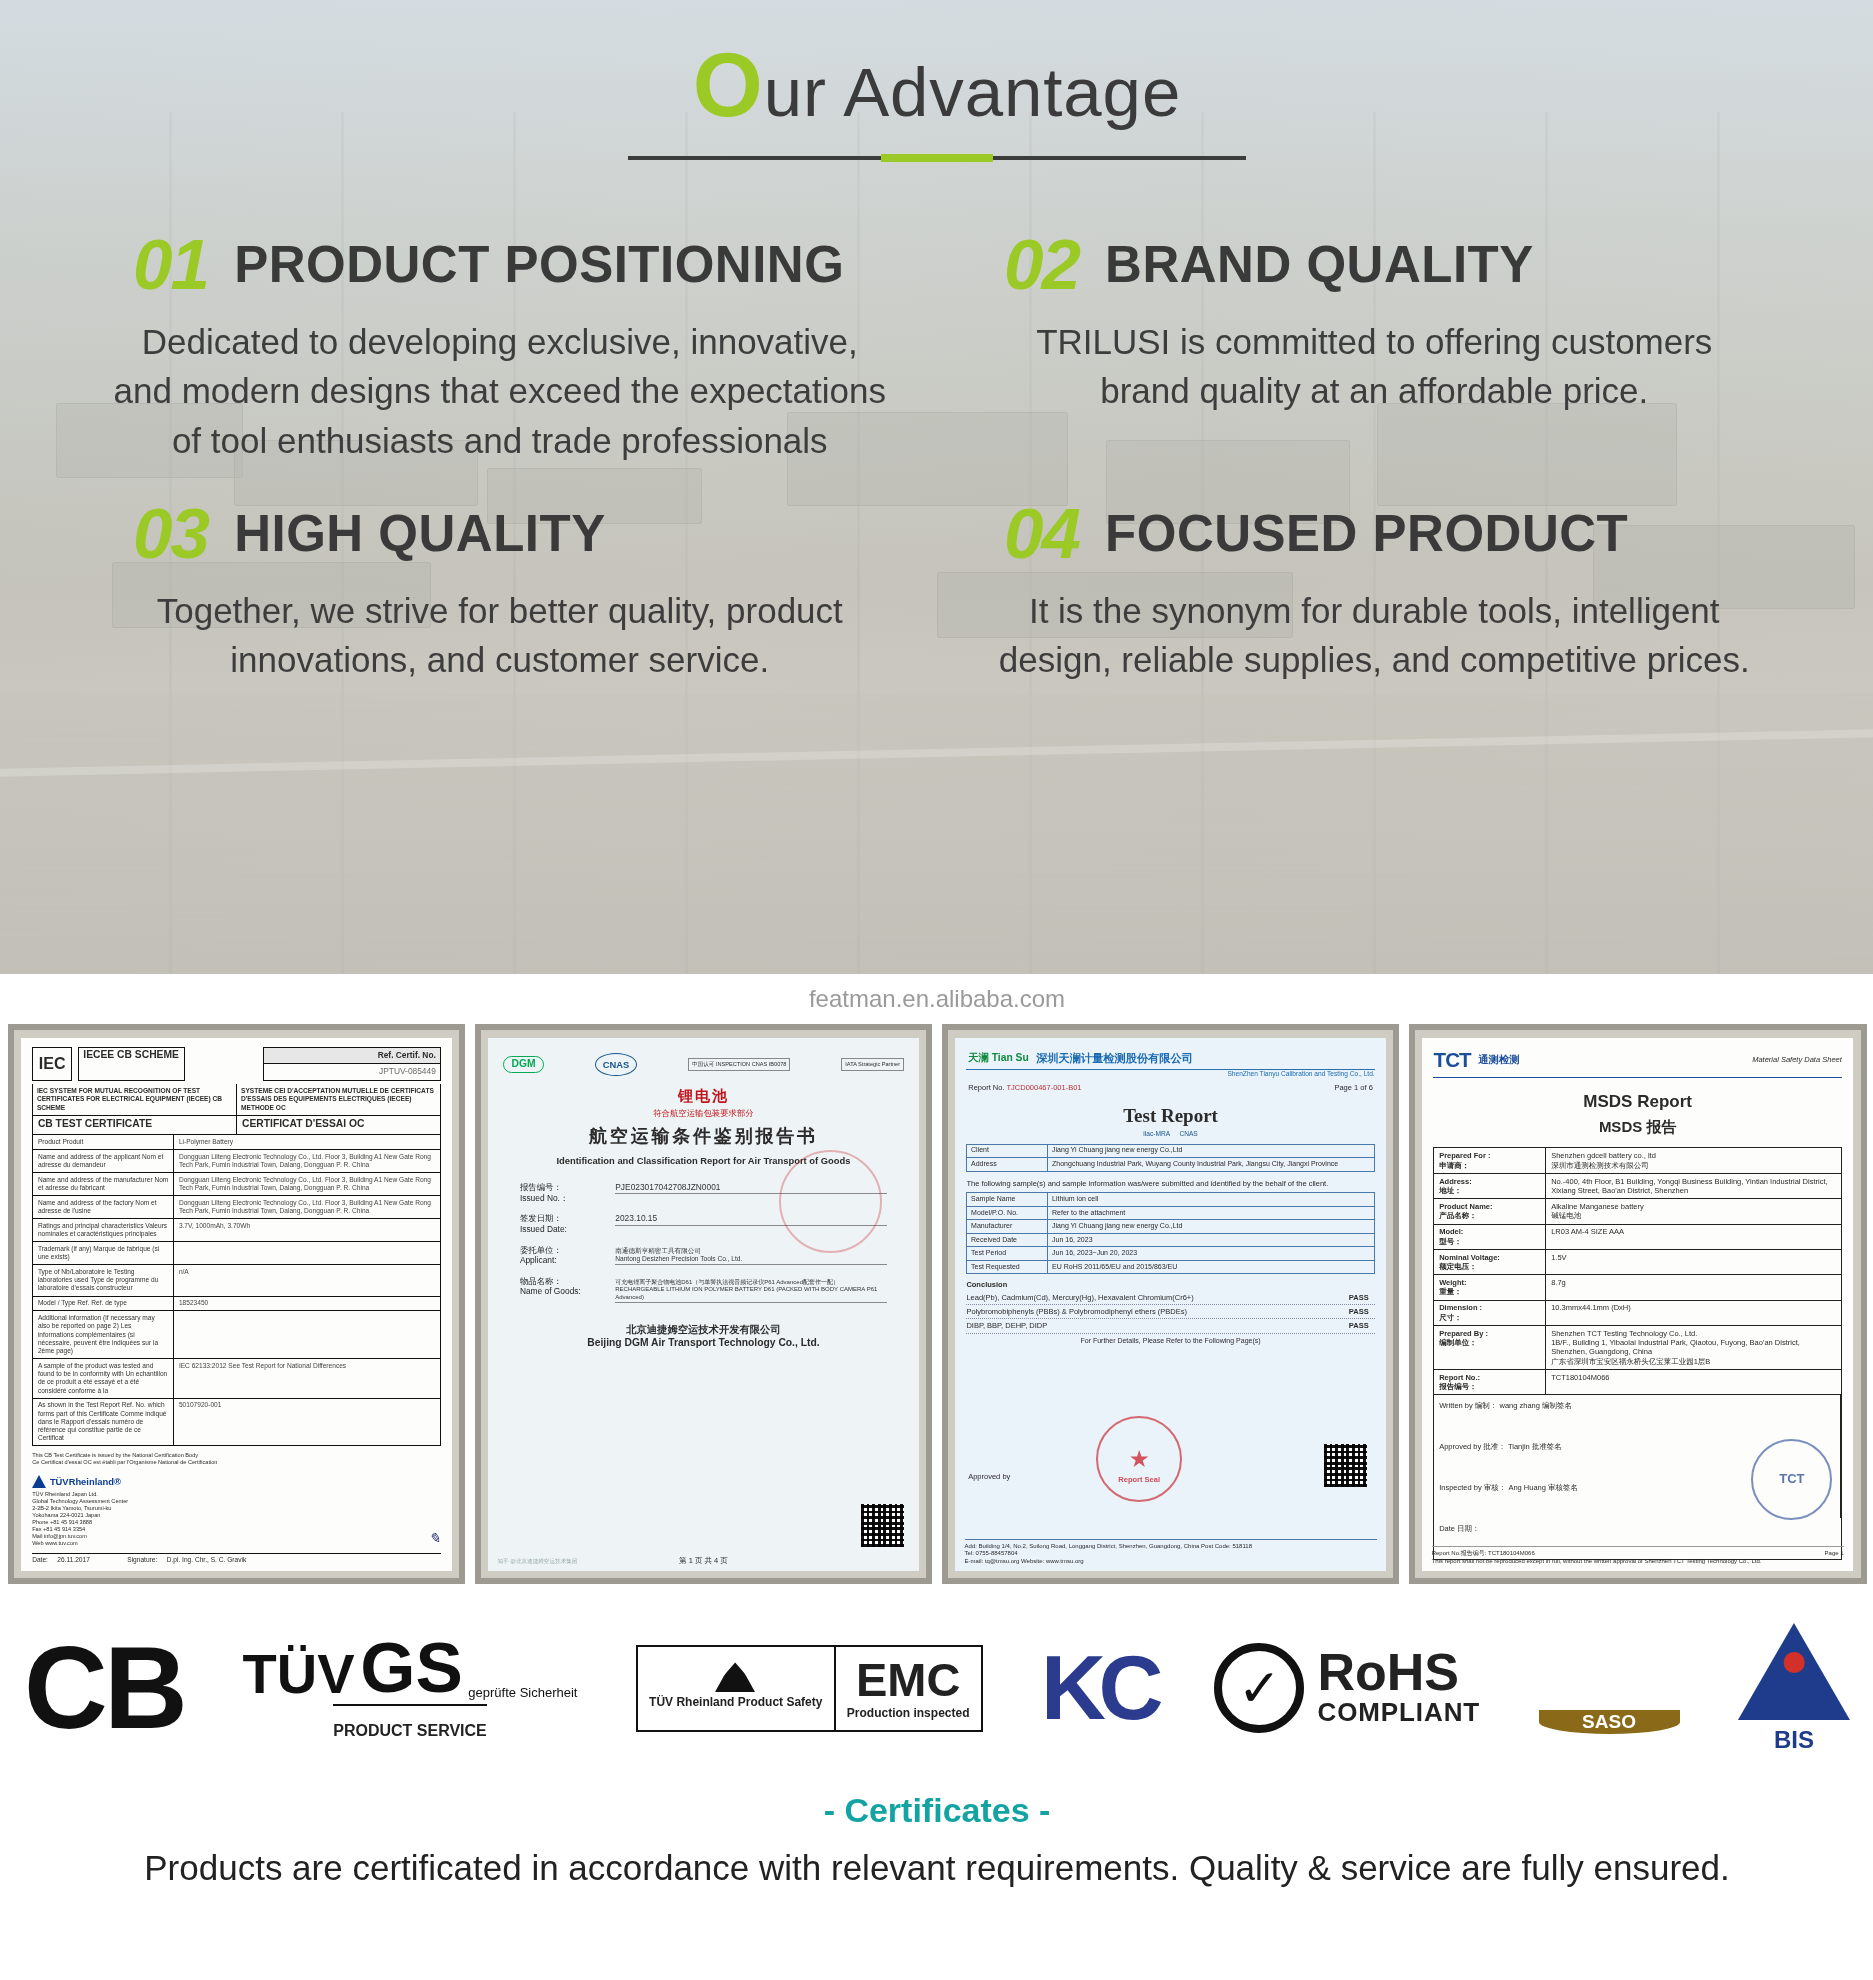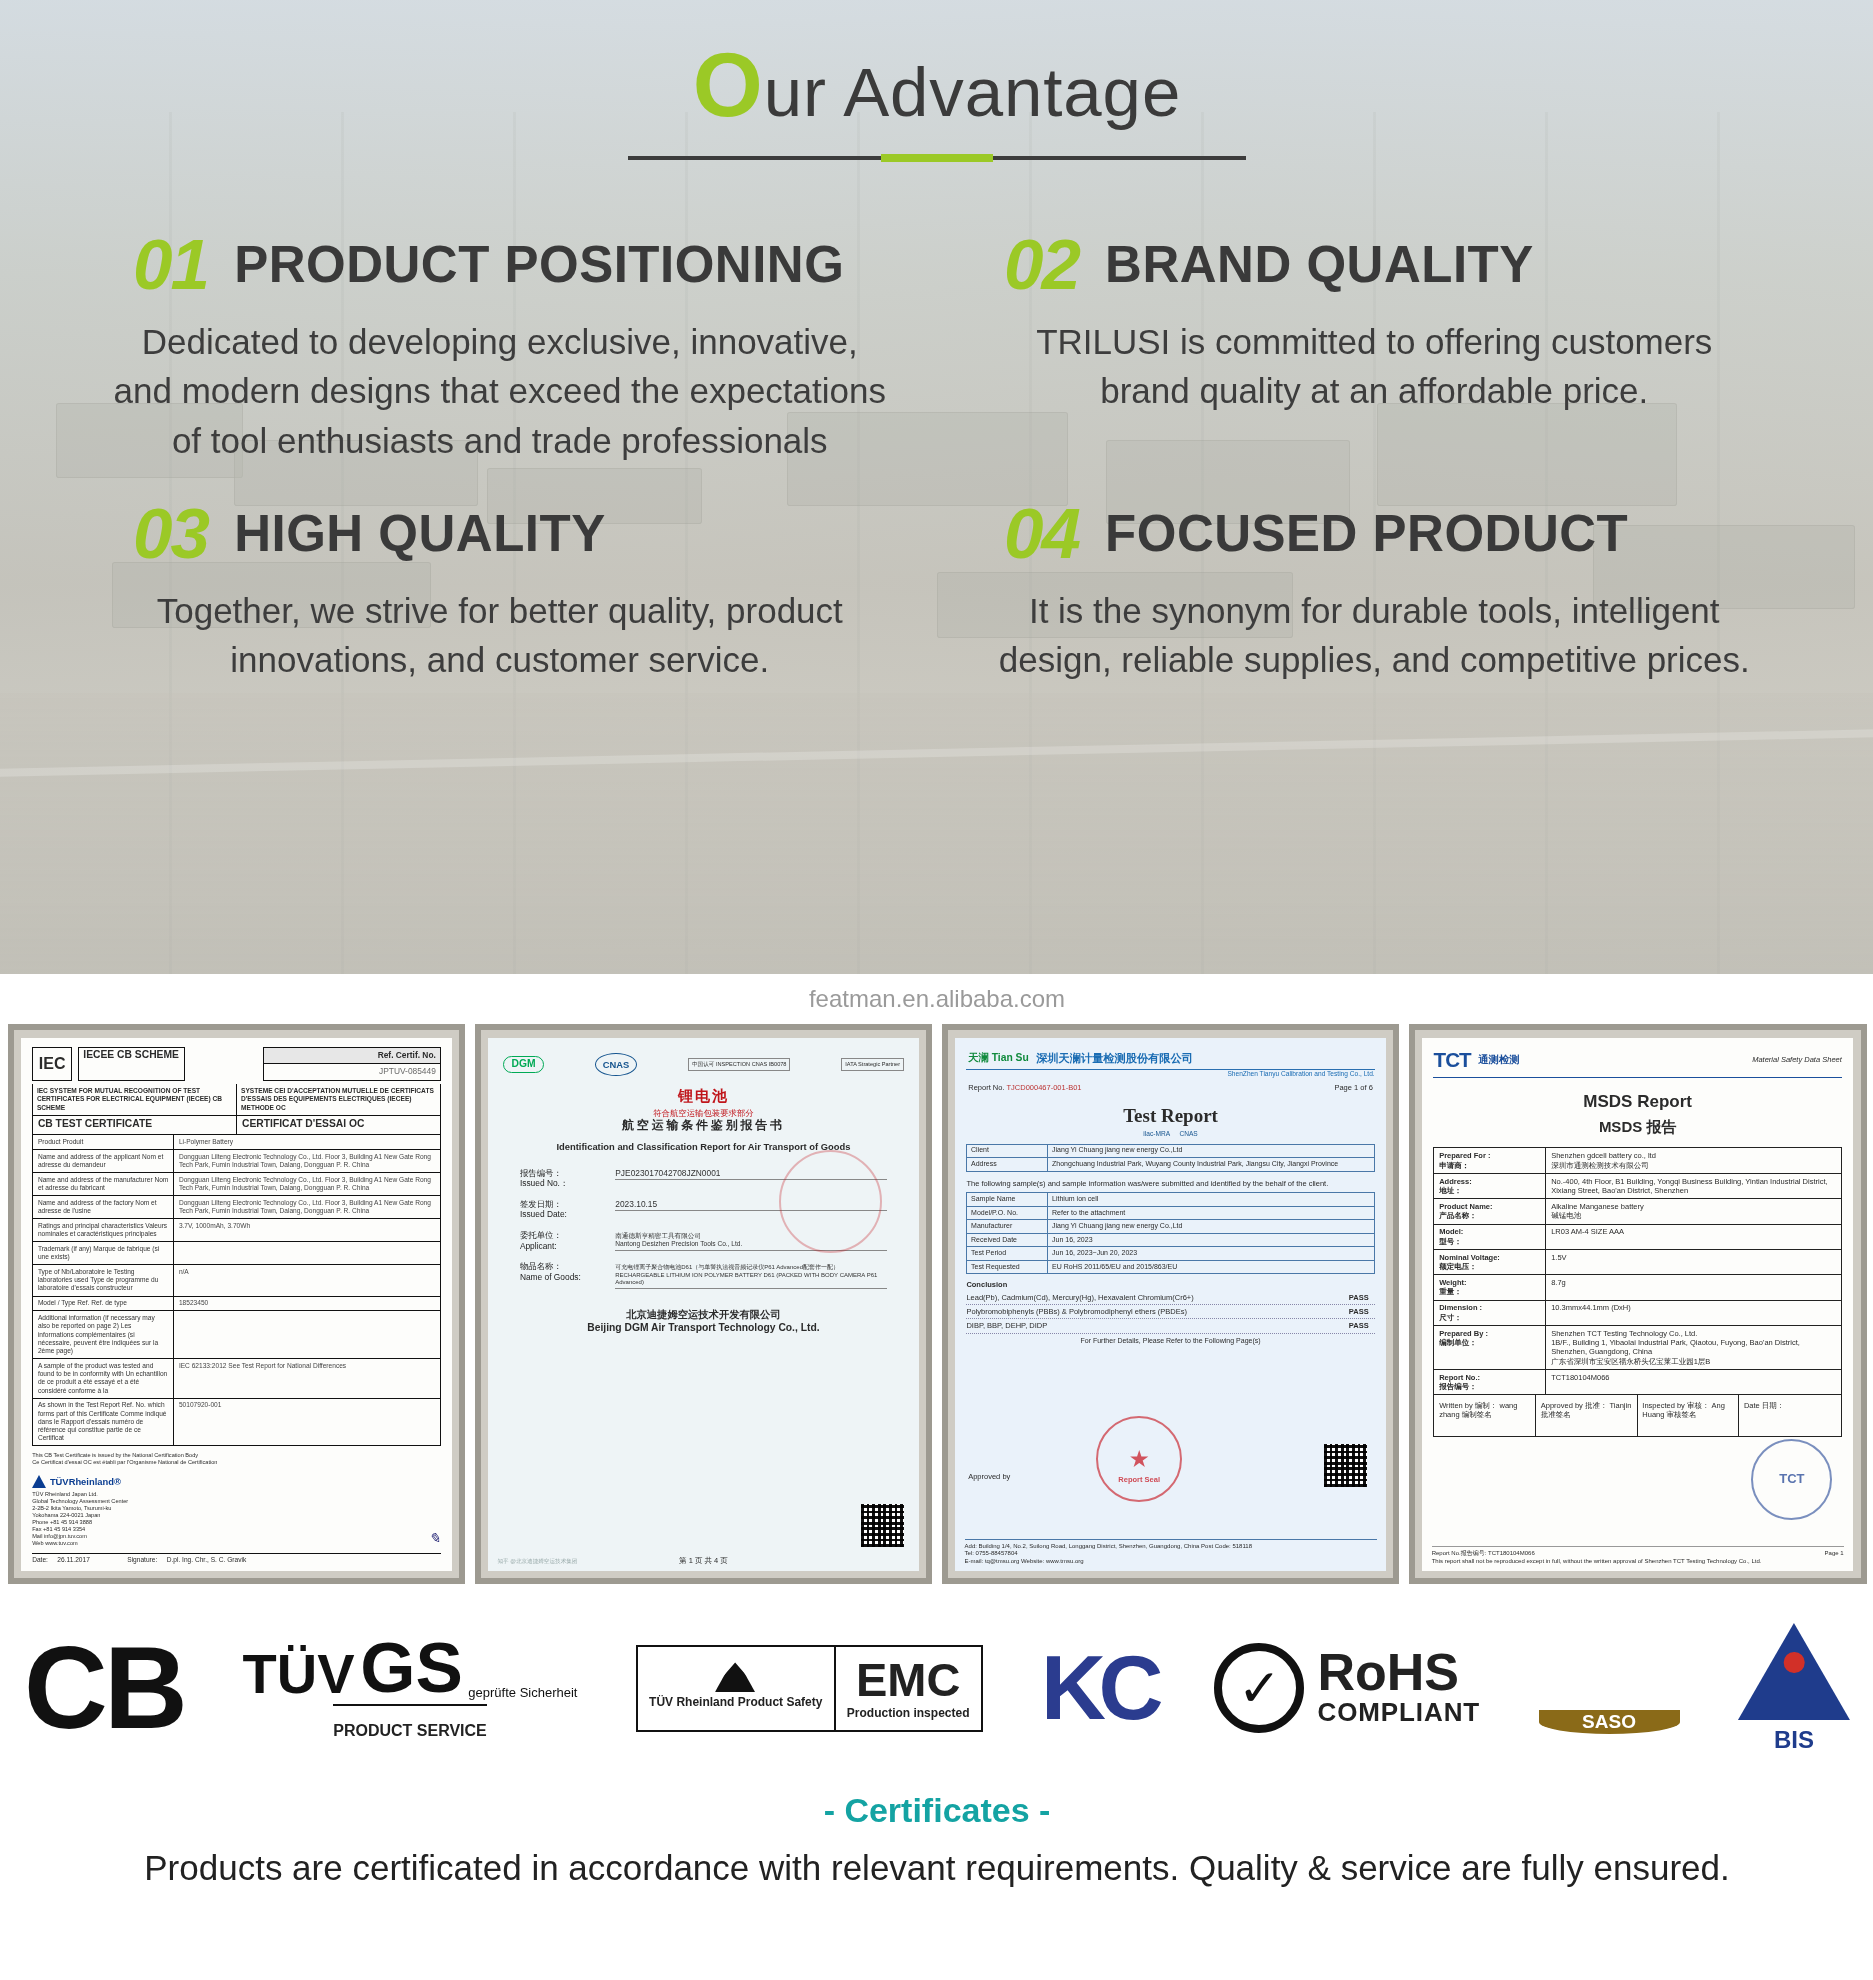--- a/index.html
+++ b/index.html
@@ -194,21 +194,21 @@
   .tuv-tri { width: 0; height: 0; border-left: 7.5px solid transparent; border-right: 7.5px solid transparent; border-bottom: 13px solid #0a3d91; }
   .sig { font-family: "Liberation Serif", serif; font-style: italic; color: #1a1a6e; font-size: 14px; }
 
   
   .c2 { background: #eef4f6; height: 100%; position: relative; }
   .c2-logos { display: flex; justify-content: space-between; align-items: center; padding: 5.6px 3.7px 0; }
   .pill { border: 0.9px solid #0a5; color: #0a5; font-weight: 700; font-size: 10.3px; padding: 0.9px 7.5px; border-radius: 9.4px;}
   .cnas { border: 1.4px solid #16558f; color: #16558f; border-radius: 50%; font-size: 9.4px; font-weight:700; padding: 4.7px 6.6px;}
   .c2-red { text-align: center; color: #c0151b; font-weight: 700; font-size: 15px; margin-top: 11.2px; letter-spacing: 1.9px;}
   .c2-redsub { text-align: center; color: #c0151b; font-size: 8.4px; margin-top: 1.9px;}
-  .c2-h { text-align: center; font-size: 12px; font-weight: 700; margin-top: 0; letter-spacing: 2.8px;}
+  .c2-h { text-align: center; font-size: 18px; font-weight: 700; margin-top: 7px; letter-spacing: 2.8px;}
   .c2-h2 { text-align: center; font-size: 9.4px; font-weight: 700; margin-top: 7.5px;}
   .c2-kv { margin-top: 15px; padding: 0 20.6px; font-size: 8.4px; }
   .c2-kv .r { display: flex; gap: 9.4px; margin-bottom: 10.3px; align-items: baseline;}
   .c2-kv .k { width: 86px; color: #222; }
   .c2-kv .v { flex: 1; border-bottom: 0.9px solid #888; color: #333; padding-bottom: 0.9px; }
   .c2-sealtxt { text-align: center; font-size: 10.3px; font-weight: 700; margin-top: 20.6px;}
   .c2-page { position: absolute; bottom: 5.6px; left: 0; right: 0; text-align: center; font-size: 7.5px;}
   .qr {
     position: absolute; right: 15px; bottom: 24px;
     width: 43px; height: 43px;
@@ -257,21 +257,21 @@
   .c4-top { display: flex; align-items: center; gap: 7.5px; border-bottom: 1.9px solid #1b4f9c; padding-bottom: 3.7px;}
   .c4-tct { color: #1b4f9c; font-size: 20.6px; font-weight: 700; letter-spacing: -0.9px;}
   .c4-cn { color: #1b4f9c; font-size: 10.3px; font-weight: 700;}
   .c4-msds { text-align: center; font-size: 17px; font-weight: 700; margin-top: 13px;}
   .c4-msds2 { text-align: center; font-size: 15px; font-weight: 700; margin-top: 5.6px;}
   .c4-tbl { margin-top: 11.2px; border: 0.9px solid #222; }
   .c4-tbl .r { display: grid; grid-template-columns: 112px 1fr; border-bottom: 0.9px solid #222;}
   .c4-tbl .r:last-child { border-bottom: none; }
   .c4-tbl .k { padding: 2.8px 4.7px; border-right: 0.9px solid #222; font-size: 7.5px; font-weight: 700;}
   .c4-tbl .v { padding: 2.8px 4.7px; font-size: 7.5px;}
-  .c4-sig { display: grid; grid-template-columns: 1fr 1fr 1fr 1fr; gap: 0; border: 0.9px solid #222; border-top: none;}
+  .c4-sig { display: grid; grid-template-columns: 1fr; gap: 0; border: 0.9px solid #222; border-top: none;}
   .c4-sig .c { padding: 5.6px 4.7px; font-size: 7.5px; border-right: 0.9px solid #222; min-height: 41px;}
   .c4-sig .c:last-child { border-right: none; }
   .tct-seal {
     position: absolute; right: 20.6px; bottom: 51px;
     width: 81px; height: 81px; border-radius: 50%;
     border: 2.8px solid rgba(35,70,150,.6);
     display: flex; align-items: center; justify-content: center;
     color: rgba(35,70,150,.75); font-weight: 700; font-size: 13px;
   }
   .c4-foot { position: absolute; bottom: 5.6px; left: 9.4px; right: 9.4px; font-size: 6px; border-top: 0.9px solid #999; padding-top: 2.8px; display:flex; justify-content: space-between;}

